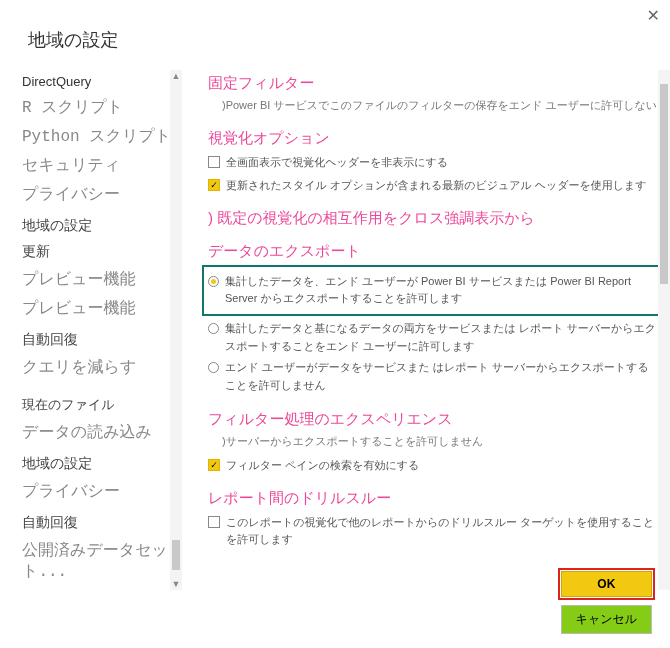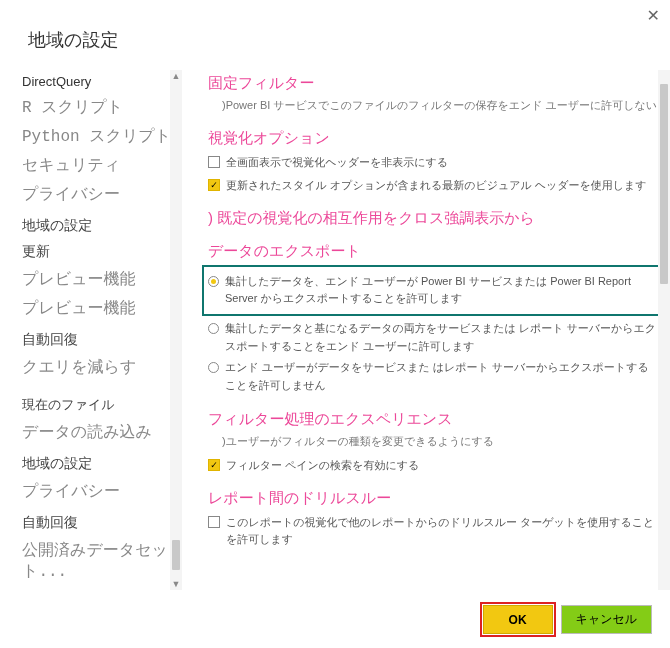--- a/index.html
+++ b/index.html
@@ -154,21 +154,21 @@
     width: 12px;
     background: #f4f4f4;
   }
   .content-scroll .thumb {
     position: absolute; left: 2px; width: 8px; top: 14px; height: 200px;
     background: #c8c8c8; border-radius: 1px;
   }
   .footer {
     position: absolute;
     bottom: 14px; right: 18px;
-    display: flex; gap: 8px;
+    display: flex; gap: 8px; flex-direction: column;
   }
   .btn {
     min-width: 70px;
     padding: 5px 14px;
     font-size: 12px;
     border: 1px solid #bbb;
     background: #84cc16;
     cursor: pointer;
   }
   .btn-ok {
@@ -248,21 +248,21 @@
             <div class="rb"></div>
             <div class="lbl">集計したデータと基になるデータの両方をサービスまたは レポート サーバーからエクスポートすることをエンド ユーザーに許可します</div>
           </div>
           <div class="radio-row">
             <div class="rb"></div>
             <div class="lbl">エンド ユーザーがデータをサービスまた はレポート サーバーからエクスポートすることを許可しません</div>
           </div>
         </div>
 
         <div class="sec-title mt">フィルター処理のエクスペリエンス</div>
-        <div class="desc">)ユーザーがフィルターの種類を変更できるようにする</div>
+        <div class="desc">)サーバーからエクスポートすることを許可しません</div>
         <div class="cb-row">
           <div class="cb checked">✓</div>
           <div class="lbl">フィルター ペインの検索を有効にする</div>
         </div>
 
         <div class="sec-title mt">レポート間のドリルスルー</div>
         <div class="cb-row">
           <div class="cb"></div>
           <div class="lbl">このレポートの視覚化で他のレポートからのドリルスルー ターゲットを使用することを許可します</div>
         </div>

